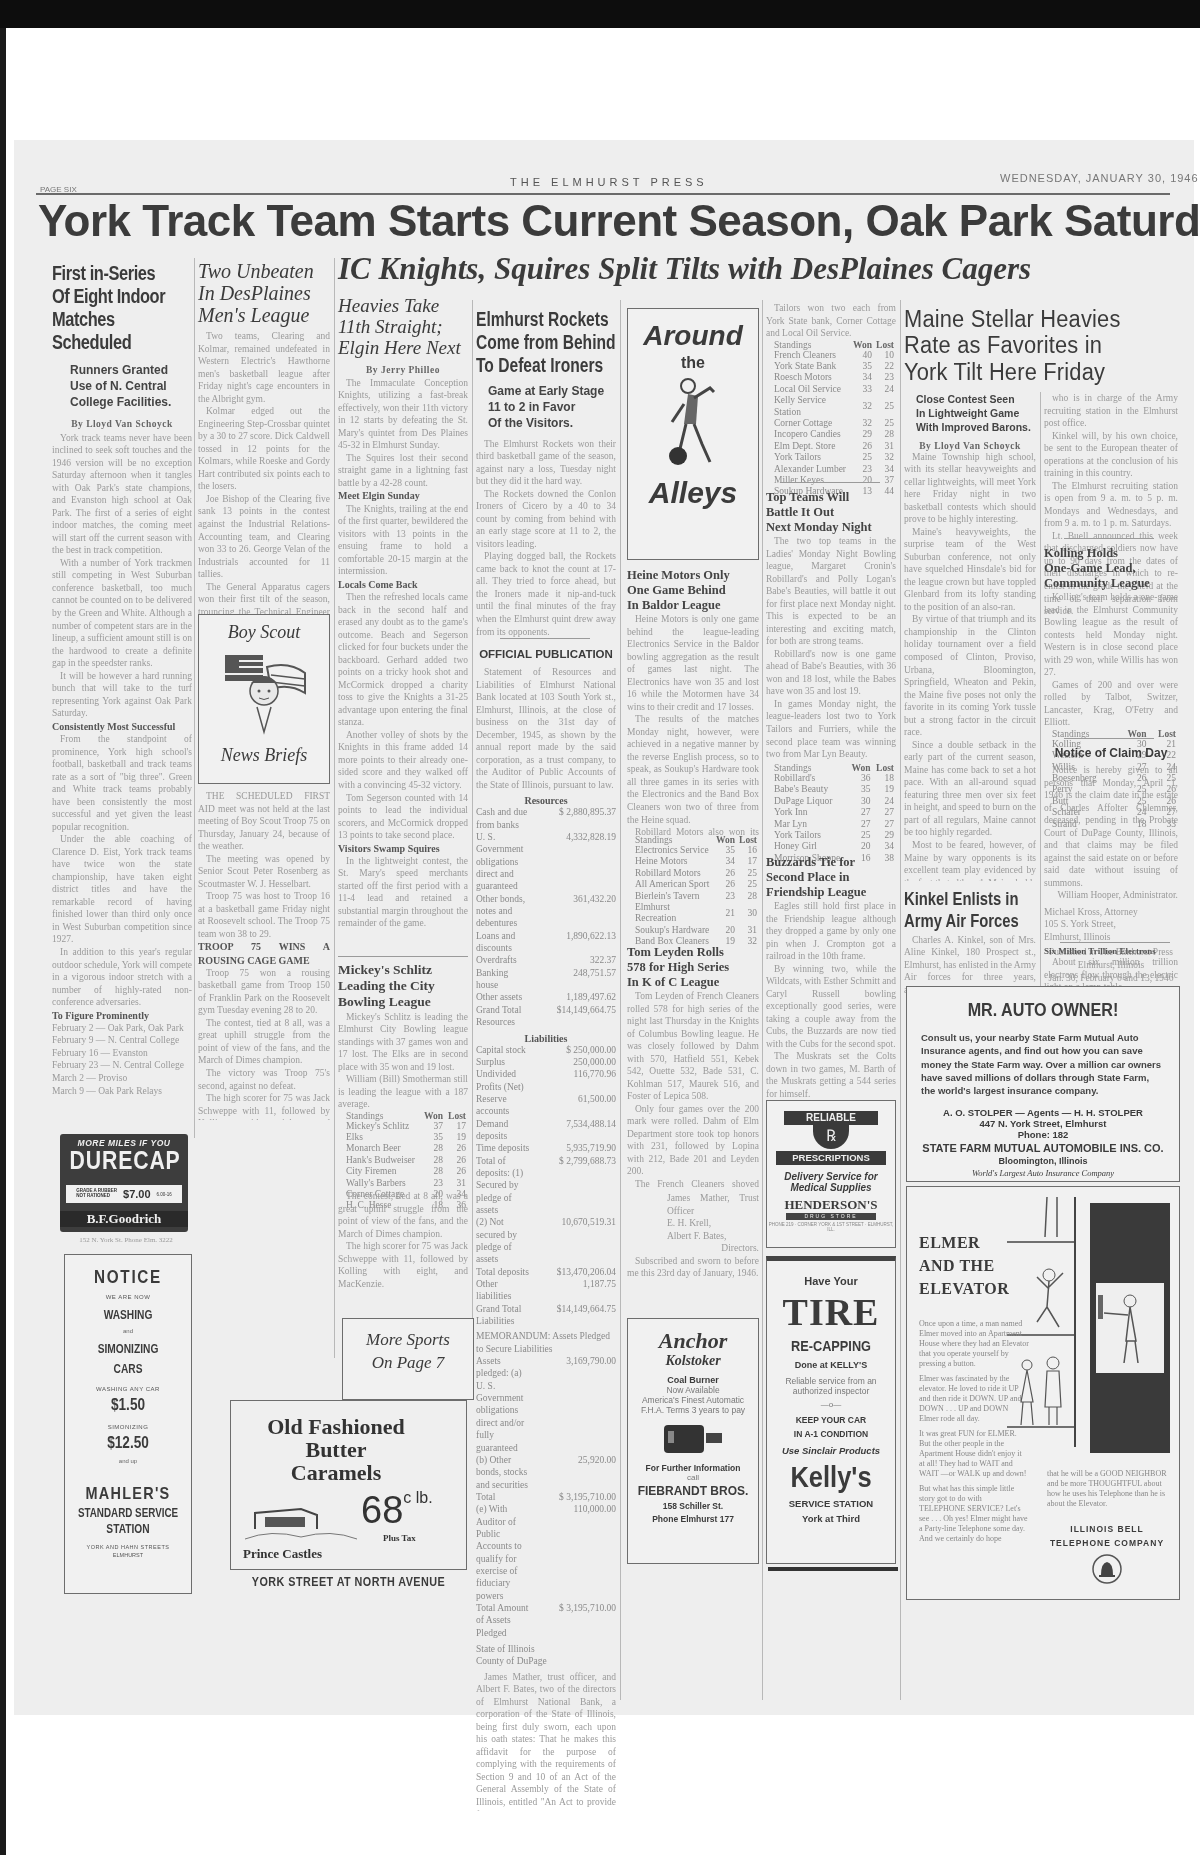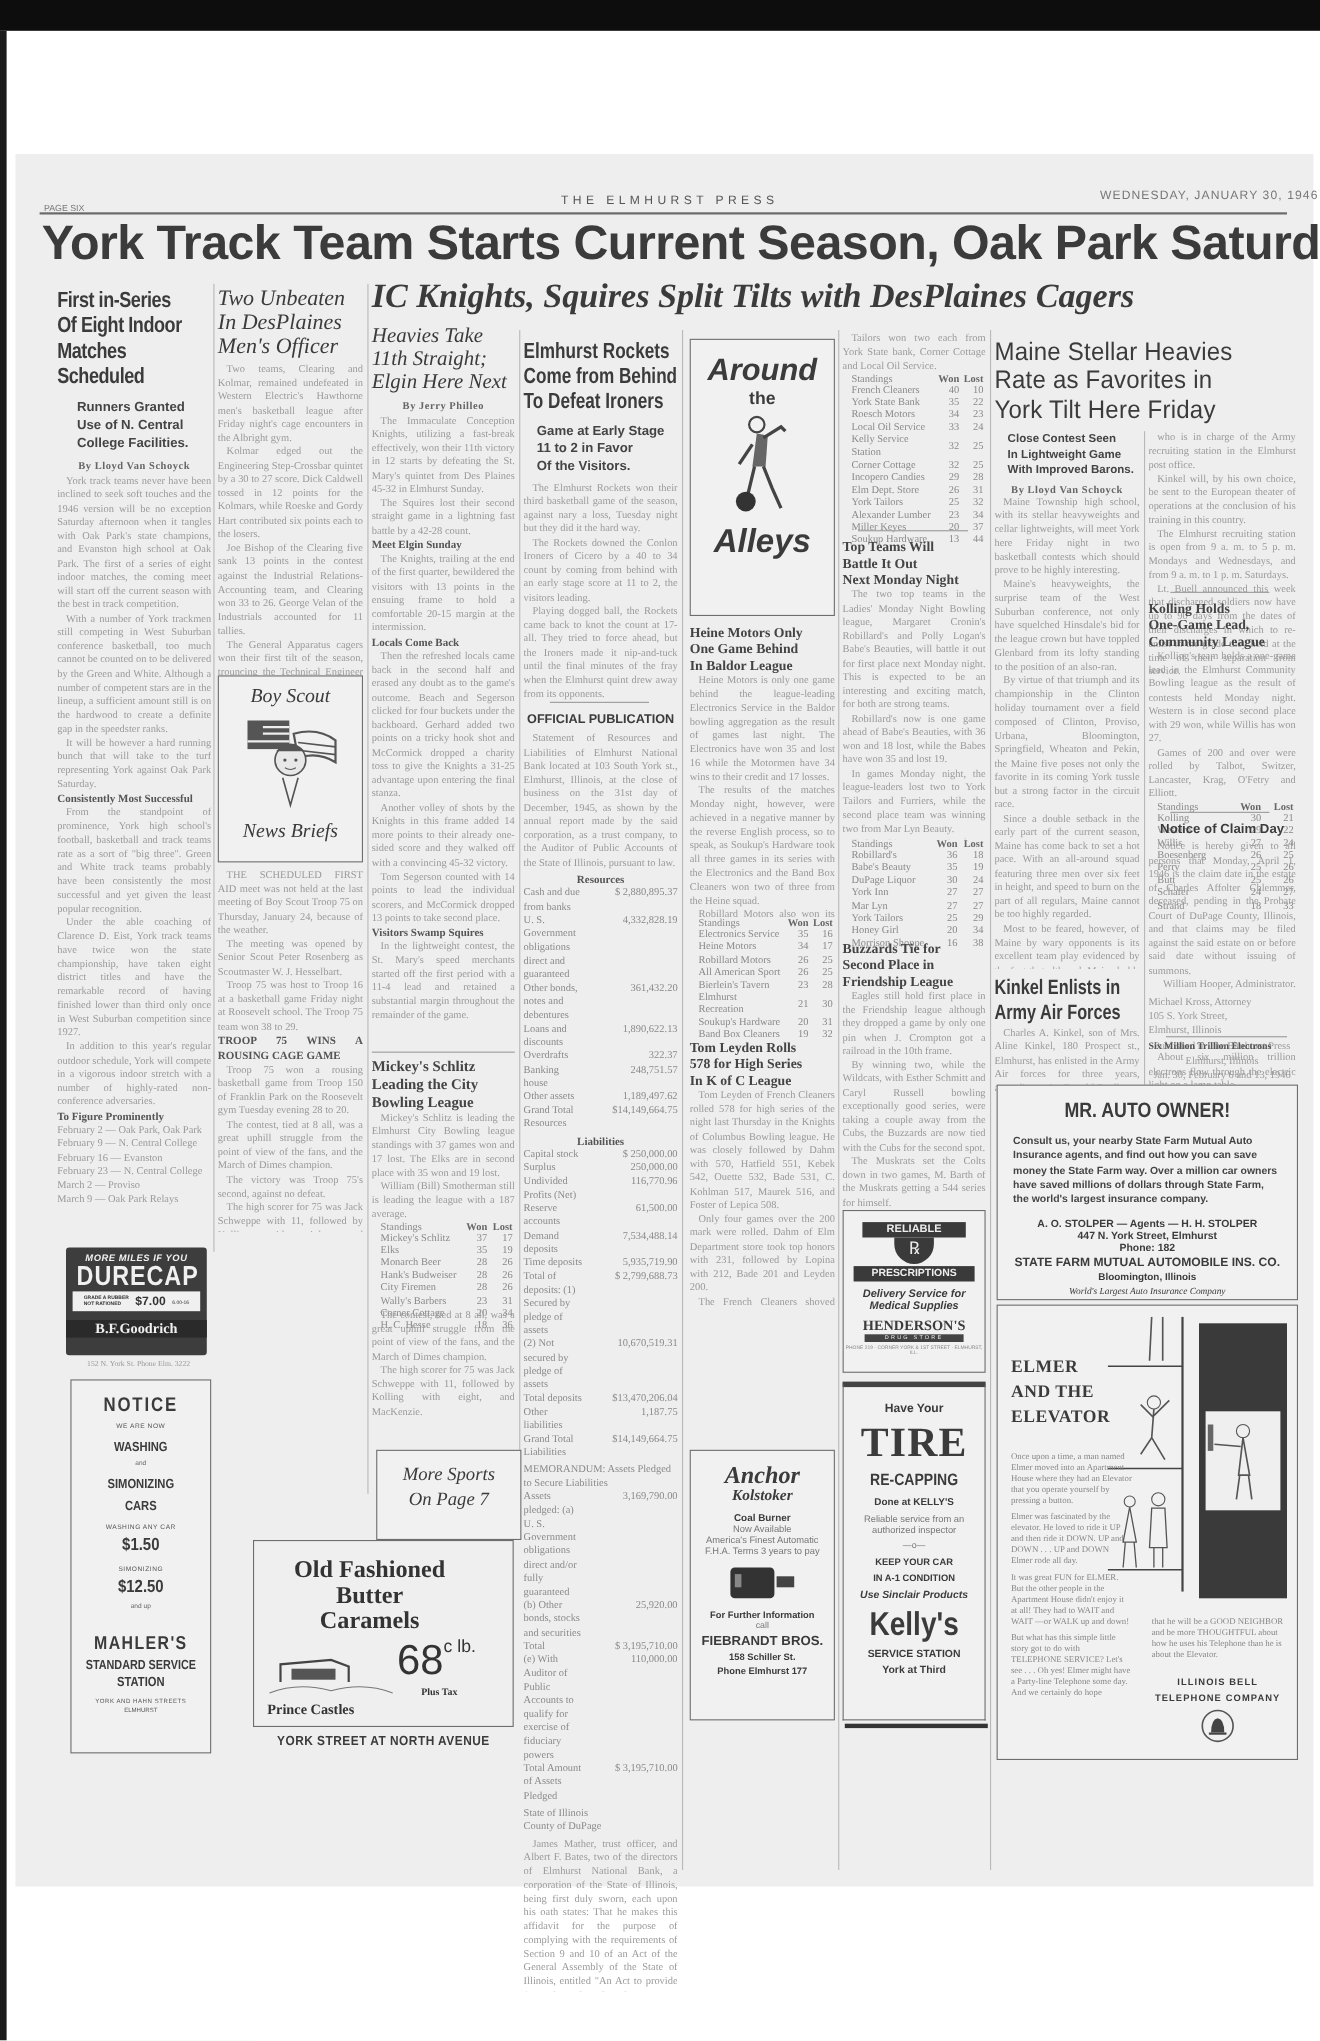--- a/index.html
+++ b/index.html
@@ -80,21 +80,21 @@
     <div>March 2 — Proviso</div>
     <div>March 9 — Oak Park Relays</div>
   </div>
 </div>
 <div class="vrule" style="left:194px;top:258px;height:880px;"></div>
 
 <div class="abs" style="left:198px;top:260px;width:132px;">
   <div class="ital" style="font-size:20px;">
     <div>Two Unbeaten</div>
     <div>In DesPlaines</div>
-    <div>Men's Officer</div>
+    <div>Men's League</div>
   </div>
   <div class="body" style="margin-top:4px;">
     <p>Two teams, Clearing and Kolmar, remained undefeated in Western Electric's Hawthorne men's basketball league after Friday night's cage encounters in the Albright gym.</p>
     <p>Kolmar edged out the Engineering Step-Crossbar quintet by a 30 to 27 score. Dick Caldwell tossed in 12 points for the Kolmars, while Roeske and Gordy Hart contributed six points each to the losers.</p>
     <p>Joe Bishop of the Clearing five sank 13 points in the contest against the Industrial Relations-Accounting team, and Clearing won 33 to 26. George Velan of the Industrials accounted for 11 tallies.</p>
     <p>The General Apparatus cagers won their first tilt of the season, trouncing the Technical Engineer of Manufacture five 34 to 24. Don Field topped the General scorers with nine markers. George Belson and Clay Zimmerman of the Techs bucketed six apiece.</p>
   </div>
   <table class="stand">
     <tbody>
         <tr>
@@ -481,20 +481,29 @@
   <div class="serifhead" style="font-size:12.5px;">
     <div>Tom Leyden Rolls</div>
     <div>578 for High Series</div>
     <div>In K of C League</div>
   </div>
   <div class="body" style="height:200px;">
     <p>Tom Leyden of French Cleaners rolled 578 for high series of the night last Thursday in the Knights of Columbus Bowling league. He was closely followed by Dahm with 570, Hatfield 551, Kebek 542, Ouette 532, Bade 531, C. Kohlman 517, Maurek 516, and Foster of Lepica 508.</p>
     <p>Only four games over the 200 mark were rolled. Dahm of Elm Department store took top honors with 231, followed by Lopina with 212, Bade 201 and Leyden 200.</p>
     <p>The French Cleaners shoved further in front in the standings, taking all three games from Roesch Motors. Alexander Lumber company and Kelly's Service Station also swept their series with Soukup's Hardware and Miller Keyes, while Elm Department store, Incopero Candies and York Tailors won two each.</p>
   </div>
+  <div class="body" style="margin-top:2px;height:90px;">
+    <div style="padding-left:40px;">James Mather, Trust Officer</div>
+    <div style="padding-left:40px;">E. H. Krell,</div>
+    <div style="padding-left:40px;">Albert F. Bates,</div>
+    <div style="text-align:right;">Directors.</div>
+    <p>Subscribed and sworn to before me this 23rd day of January, 1946.</p>
+    <div style="text-align:right;">Ewald E. Lang,</div>
+
+  </div>
 </div>
 
 <div class="box" style="left:627px;top:1318px;width:132px;height:246px;">
   <div class="italbold center" style="font-size:22px;margin-top:10px;font-family:'Liberation Serif',serif;">Anchor</div>
   <div class="italbold center" style="font-size:14px;">Kolstoker</div>
   <div class="adtext" style="font-size:9px;font-weight:700;margin-top:6px;">Coal Burner</div>
   <div class="adtext" style="font-size:8.5px;color:#777;">Now Available</div>
   <div class="adtext" style="font-size:8.5px;color:#777;">America's Finest Automatic</div>
   <div class="adtext" style="font-size:8.5px;color:#777;">F.H.A. Terms 3 years to pay</div>
   <svg width="70" height="36" viewBox="0 0 70 36" style="display:block;margin:6px auto;">
@@ -926,21 +935,21 @@
   <svg class="abs" style="left:184px;top:366px;" width="32" height="32" viewBox="0 0 32 32">
     <circle cx="16" cy="16" r="14" fill="none" stroke="#555" stroke-width="1.5"></circle>
     <path d="M10 22 Q10 10 16 9 Q22 10 22 22 Z" fill="#444"></path>
     <rect x="8" y="22" width="16" height="2" fill="#444"></rect>
   </svg>
 </div>
 
 <div class="abs" style="left:60px;top:1134px;width:128px;height:98px;background:#3d3d3d;border-radius:3px;">
   <div class="adtext" style="color:#f0f0f0;font-size:8.5px;font-weight:700;font-style:italic;margin-top:4px;letter-spacing:0.5px;">MORE MILES IF YOU</div>
   <div class="adtext" style="color:#f0f0f0;font-size:25px;font-weight:700;line-height:1;transform:scaleX(0.85);letter-spacing:1px;">DURECAP</div>
-  <div style="margin:1px 6px 0;background:#f0f0f0;height:18px;display:flex;align-items:center;justify-content:center;gap:6px;">
+  <div style="margin:12px 6px 0;background:#f0f0f0;height:18px;display:flex;align-items:center;justify-content:center;gap:6px;">
     <div style="font-family:'Liberation Sans',sans-serif;font-size:4.5px;font-weight:700;color:#333;line-height:1.1;">
       <div>GRADE A RUBBER</div>
       <div>NOT RATIONED</div>
     </div>
     <div style="font-family:'Liberation Sans',sans-serif;font-size:11px;font-weight:700;color:#333;">$7.00</div>
     <div style="font-family:'Liberation Sans',sans-serif;font-size:4.5px;color:#333;">6.00-16</div>
   </div>
   <div style="margin-top:8px;height:16px;background:#2a2a2a;color:#f0f0f0;font-family:'Liberation Serif',serif;font-weight:700;font-size:13px;text-align:center;line-height:16px;">B.F.Goodrich</div>
 </div>
 <div class="abs body" style="left:56px;top:1236px;width:140px;font-size:7px;text-align:center;color:#999;">152 N. York St.    Phone Elm. 3222</div>

